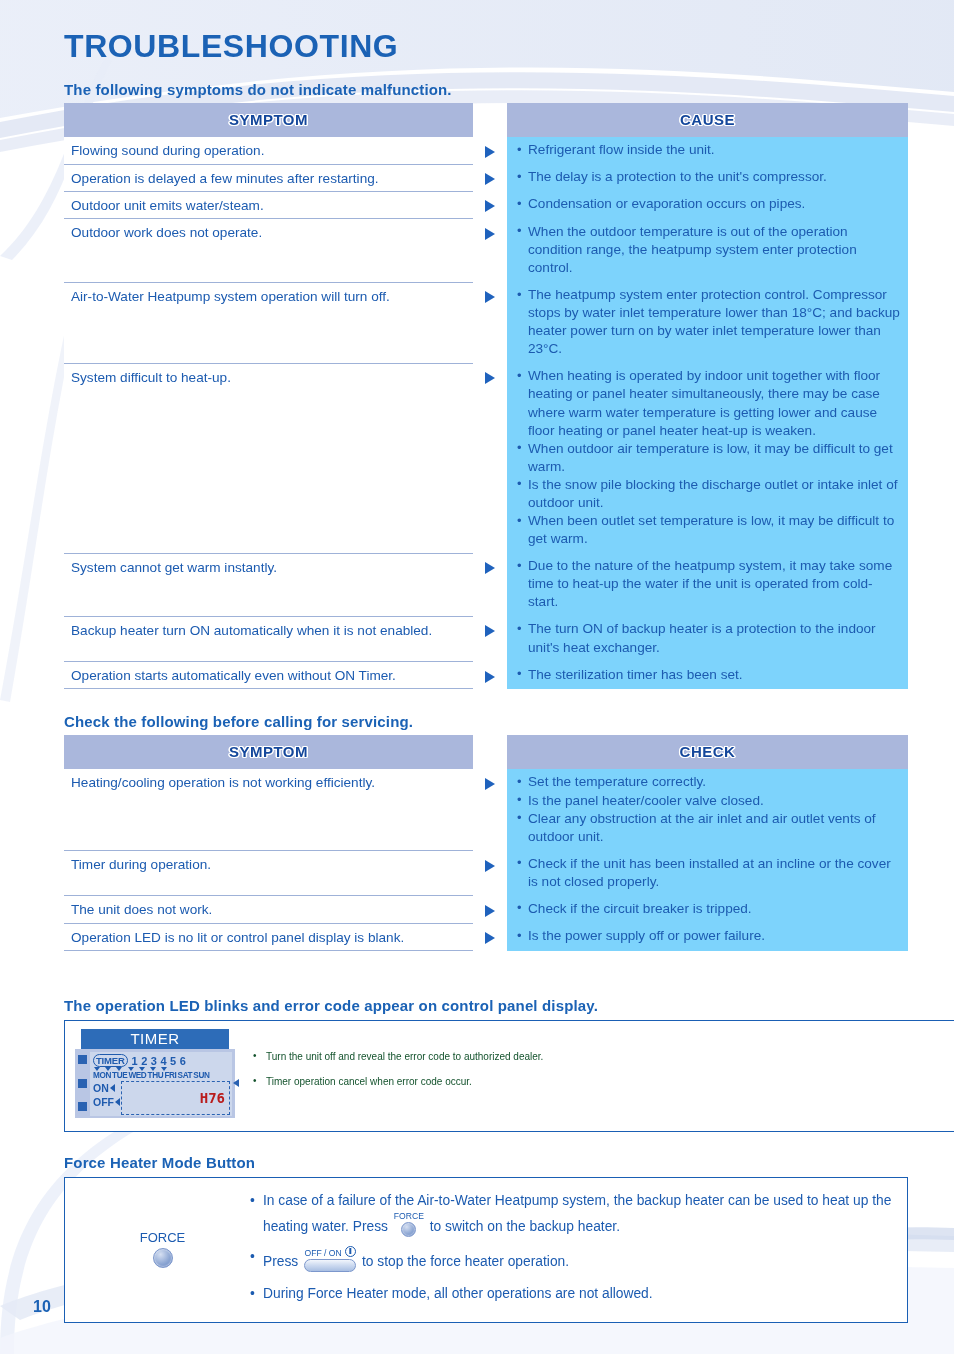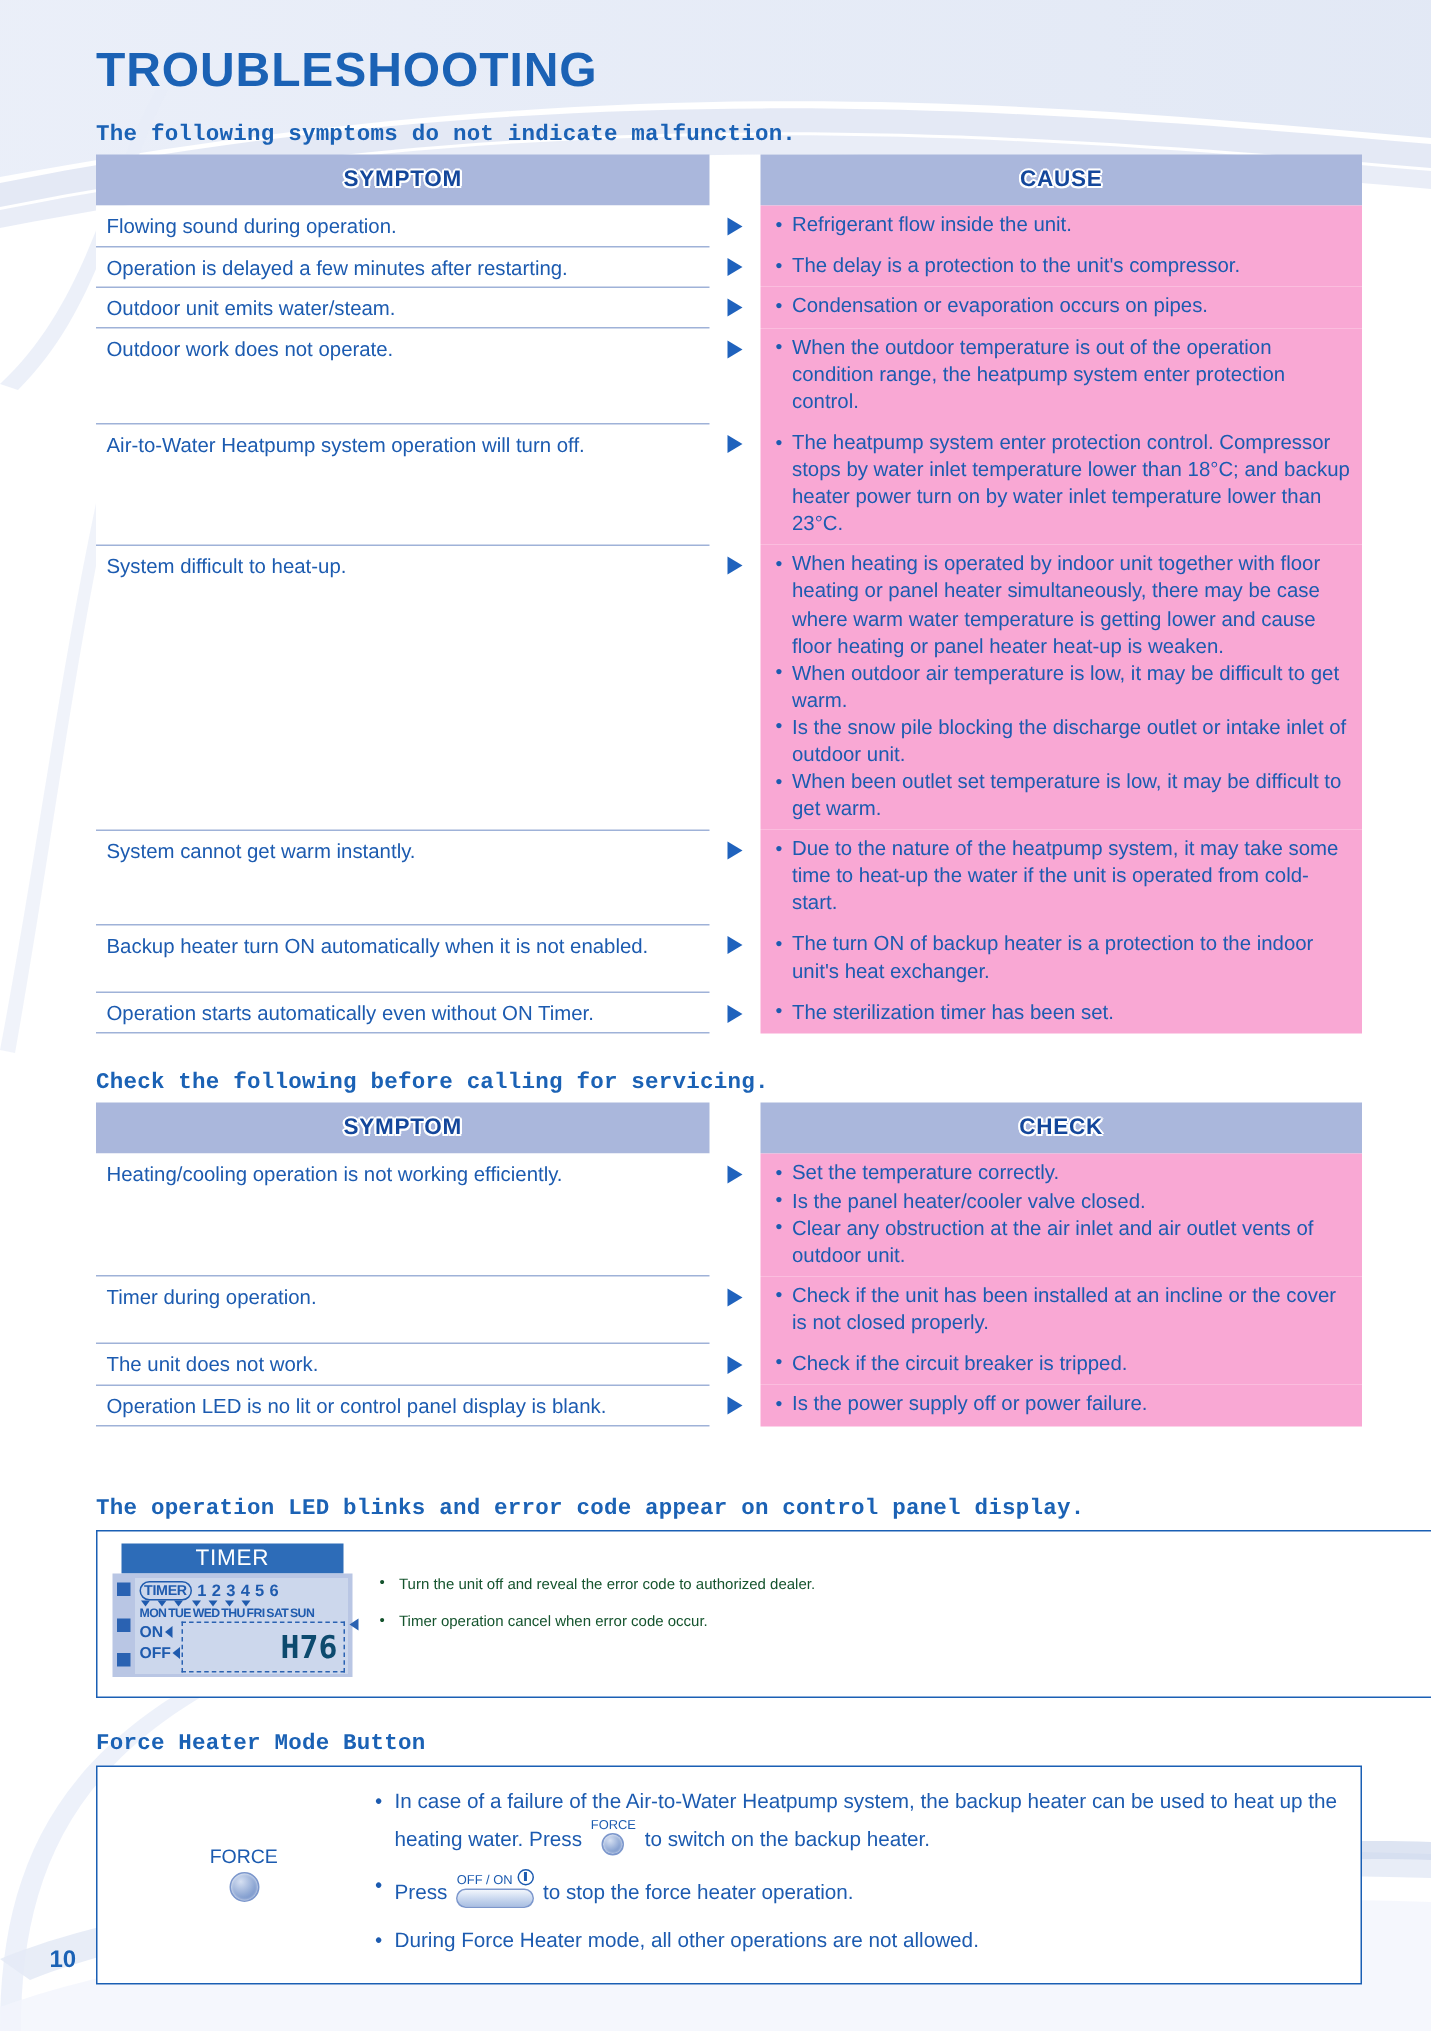--- a/index.html
+++ b/index.html
@@ -39,21 +39,20 @@
     margin: 4px 0 16px 0;
   }
 
   
   .section-heading {
     font-size: 15px;
     font-weight: bold;
     color: #1b62b5;
     letter-spacing: 0.15px;
     margin-bottom: 5px;
-    font-family: Liberation Mono, monospace;
   }
   .section-heading.spaced { margin-top: 24px; }
 
   
   .tbl { width: 844px; border-collapse: collapse; table-layout: fixed; }
   .tbl col.c-sym   { width: 409px; }
   .tbl col.c-arrow { width: 34px; }
   .tbl col.c-cause { width: 401px; }
 
   .hdr-sym, .hdr-cause {
@@ -83,21 +82,21 @@
     color: #1c5bb0;
     padding: 5px 10px 4px 7px;
   }
   td.arrow {
     background: #ffffff;
     vertical-align: top;
     padding: 7px 0 0 0;
     text-align: center;
   }
   td.cause {
-    background: #f9a8d4;
+    background: #7dd3fc;
     vertical-align: top;
     font-size: 13.6px;
     line-height: 1.33;
     color: #1c5bb0;
     padding: 4px 8px 5px 10px;
   }
 
   .tri {
     display: inline-block;
     width: 0; height: 0;
@@ -206,23 +205,23 @@
     margin-left: 1px;
     flex: 1;
     display: flex;
     align-items: center;
     justify-content: flex-end;
     padding-right: 4px;
     min-height: 34px;
   }
   .err-code {
     font-family: "DejaVu Sans Mono", monospace;
-    font-size: 21px;
+    font-size: 14px;
     font-weight: bold;
-    color: #0c4a6e;
+    color: #b91c1c;
     letter-spacing: 0px;
     line-height: 1;
   }
   .lcd-right-tab {
     position: absolute;
     right: -4px;
     top: 30px;
     width: 0; height: 0;
     border-right: 6px solid #2a62b2;
     border-top: 4.5px solid transparent;

